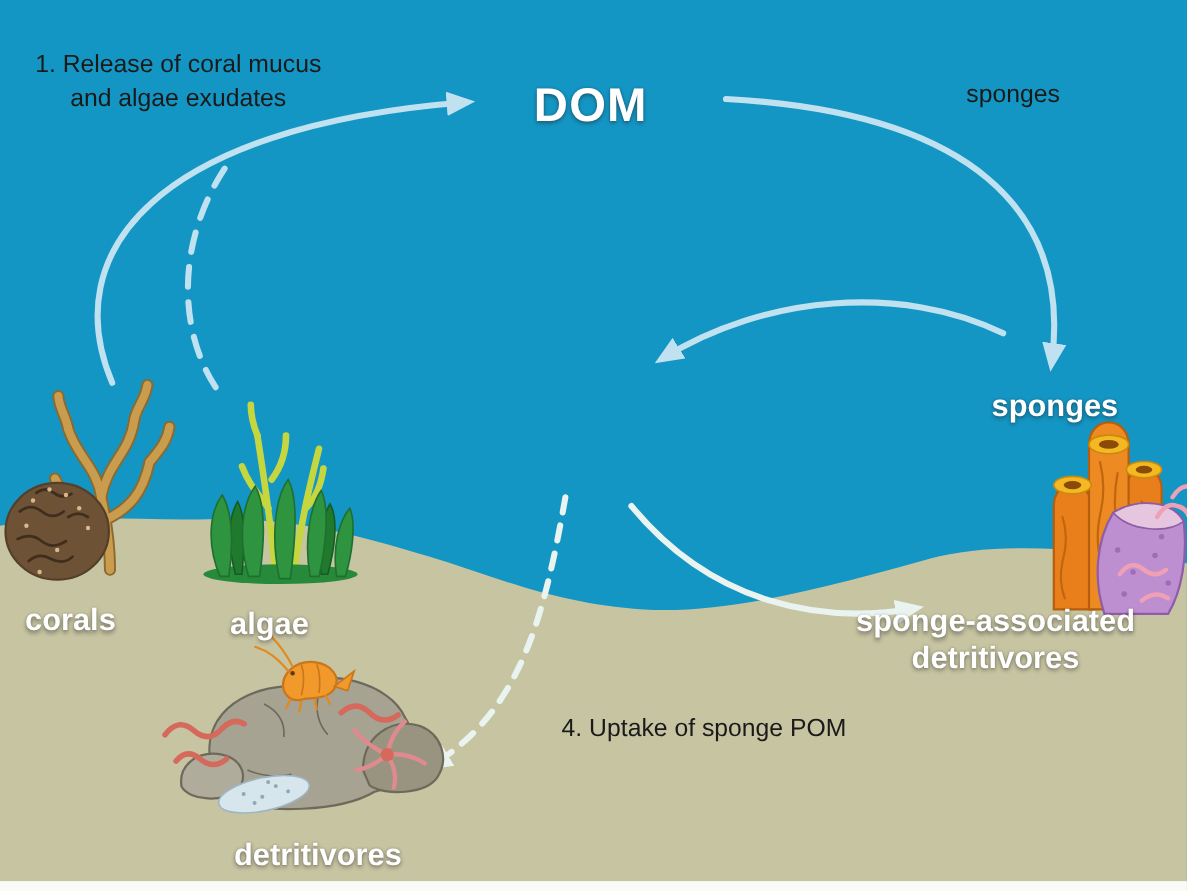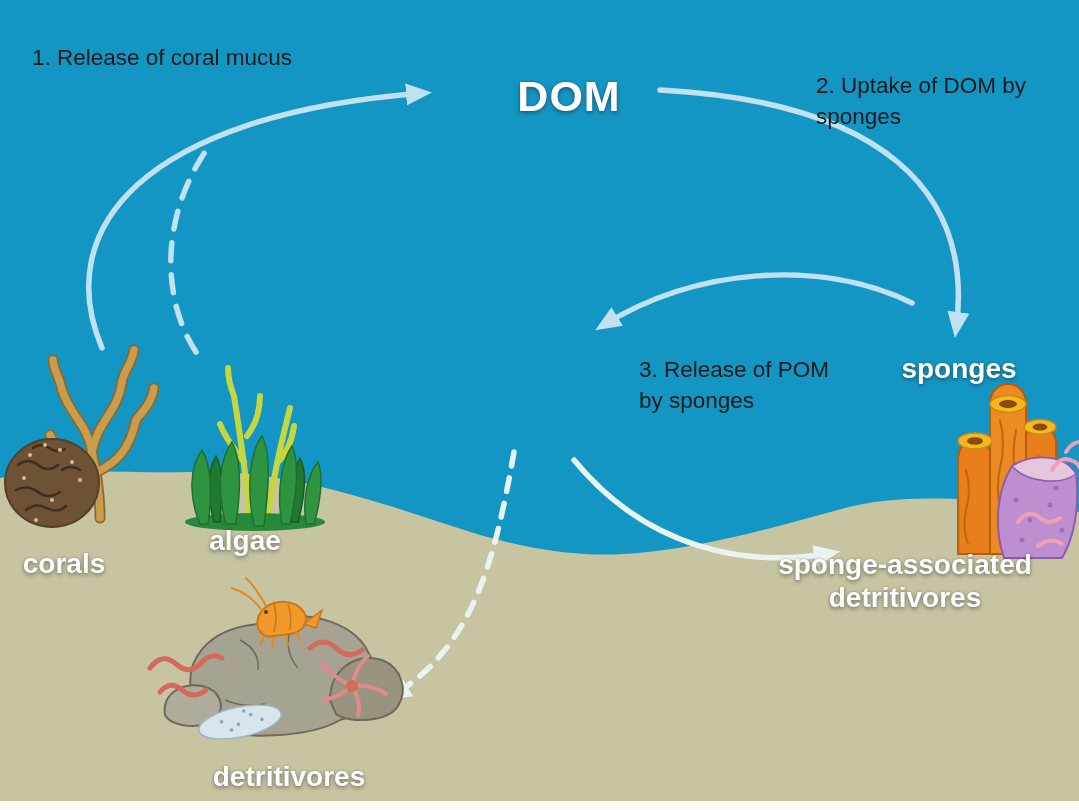--- a/index.html
+++ b/index.html
@@ -7,40 +7,40 @@
     position:relative;
     width:1079px;height:810px;
     overflow:hidden;
     background:#1496C4;
     font-family:"Liberation Sans",sans-serif;
   }
   .stage svg{position:absolute;left:0;top:0;}
   .note{
     position:absolute;
     transform:translateX(-50%);
-    text-align:left;
+    text-align:center;
     color:#1a1a1a;
     font-size:22.5px;
     line-height:31px;
     white-space:nowrap;
     z-index:5;
   }
   .note span{display:block;}
   .node-label{
     position:absolute;
     transform:translateX(-50%);
     text-align:center;
     color:#ffffff;
     font-weight:bold;
     text-shadow:0 2px 4px rgba(30,30,30,.45), 0 0 2px rgba(30,30,30,.25);
     white-space:nowrap;
     z-index:5;
   }
   .node-label span{display:block;}
-  .node-label.big{font-size:43px;letter-spacing:1px;margin-left:32px;}
+  .node-label.big{font-size:43px;letter-spacing:1px;}
   .node-label.med{font-size:28px;line-height:33px;}
 </style>
 </head>
 <body>
 
 <div class="stage">
 
   <svg width="1079" height="810" viewBox="0 0 1079 810">
     <defs>
       <marker id="ahBlue" markerWidth="26" markerHeight="22" refX="18" refY="11" orient="auto" markerUnits="userSpaceOnUse">
@@ -216,44 +216,41 @@
     <g fill="none" stroke="#F0A0B4" stroke-width="4" stroke-linecap="round">
       <path d="M1018,522 q10,-14 22,-4 q10,8 20,0"></path>
       <path d="M1038,546 q12,-10 24,-2"></path>
       <path d="M1052,470 q8,-14 18,-10 q10,2 12,14"></path>
       <path d="M1066,452 q6,-10 14,-10"></path>
     </g>
   </svg>
 
   <div class="note" style="left:162px;top:42px;">
     <span>1. Release of coral mucus</span>
+    <span>and algae exudates</span>
   </div>
 
   <div class="node-label big" style="left:537px;top:72px;">DOM</div>
 
   <div class="note" style="left:921px;top:70px;">
-    <span>2. Uptake of DOM by</span>
     <span>sponges</span>
   </div>
 
-  <div class="note" style="left:734px;top:354px;">
-    <span>3. Release of POM</span>
-    <span>by sponges</span>
-  </div>
 
 
   <div class="node-label med" style="left:959px;top:352px;">sponges</div>
 
   <div class="node-label med" style="left:64px;top:527px;margin-top:20px;">corals</div>
 
-  <div class="node-label med" style="left:245px;top:524px;text-align:center;">algae</div>
+  <div class="node-label med" style="left:245px;top:550px;text-align:center;">algae</div>
 
   <div class="node-label med" style="left:905px;top:548px;">
     <span>sponge-associated</span>
     <span>detritivores</span>
   </div>
 
   <div class="note" style="left:640px;top:646px;">
+    <span>4. Uptake of sponge POM</span>
   </div>
 
   <div class="node-label med" style="left:289px;top:760px;">detritivores</div>
 
 </div>
 
 </body></html>

